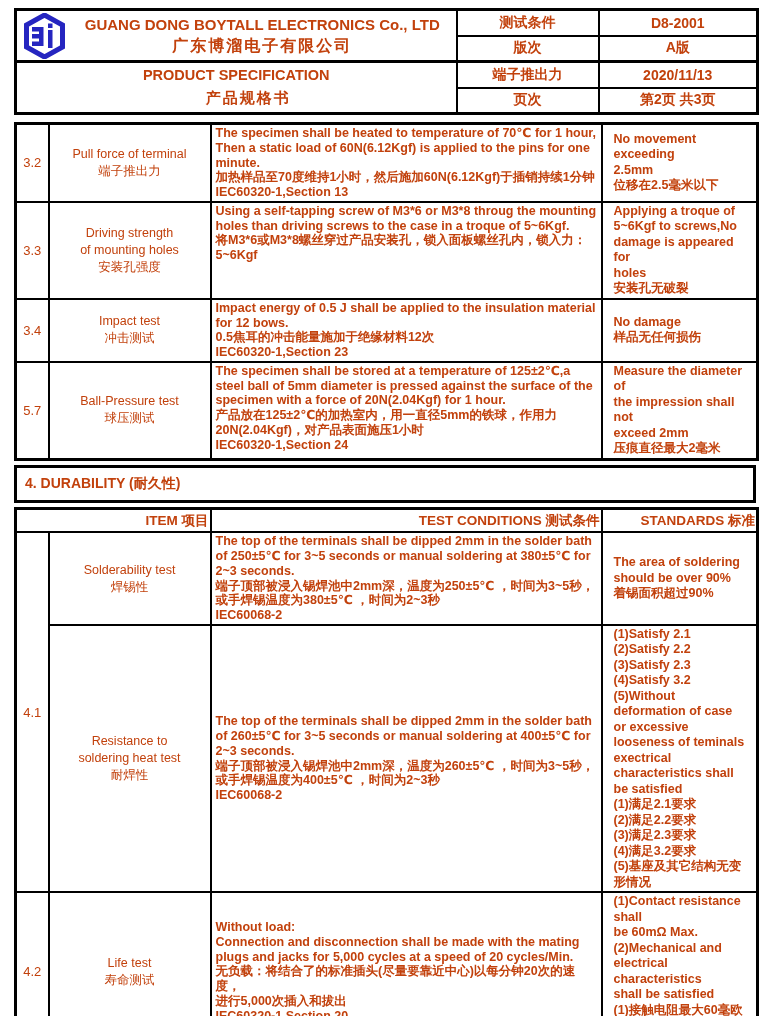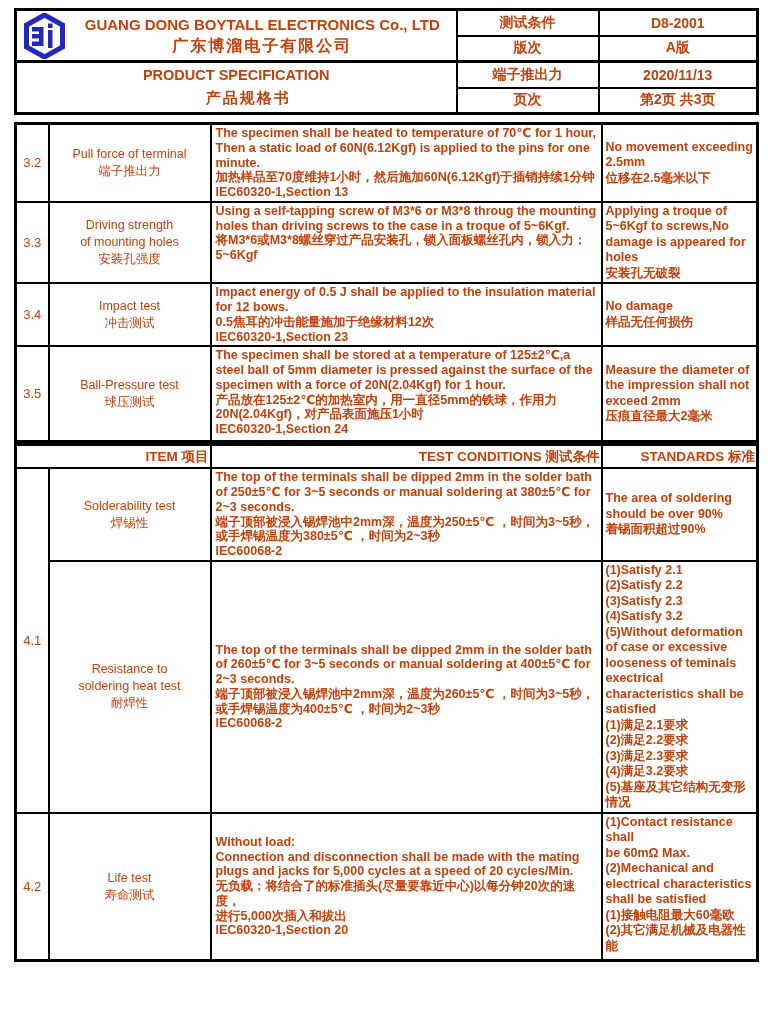--- a/index.html
+++ b/index.html
@@ -24,21 +24,21 @@
   .spec-cn{font-size:15px;font-weight:bold;letter-spacing:2px;padding-left:24px;}
   .flabel{ text-align:center;vertical-align:middle;font-size:14px;height:26px;}
   .fvalue{ text-align:center;vertical-align:middle;font-size:14px;}
   .thick-top{border-top:3px solid #000;}
   
   .no{text-align:center;vertical-align:middle;font-size:13px;}
   .item{text-align:center;vertical-align:middle;font-size:12.5px;line-height:1.35;white-space:pre-line;}
   .cond{vertical-align:top;font-size:12.5px;line-height:1.18;font-weight:bold;
         white-space:pre-line;padding:1px 4px 1px 4px;}
   .std{vertical-align:middle;font-size:12.5px;line-height:1.24;font-weight:bold;
-       white-space:pre-line;padding:1px 3px;}
+       white-space:pre-line;padding:1px 11px;}
   .vtop{vertical-align:top;}
   .vmid{vertical-align:middle;}
   .h74{height:72px}.h93{height:67px}.h64{height:62px}.h97{height:95px}
   .h77{height:75px}.h256{height:252px}.h152{height:148px}
   .sec-title{
     width:742px;margin:4px 0 4px 14px;border:3px solid #000;box-sizing:border-box;
     height:38px;display:flex;align-items:center;padding-left:8px;
     font-size:14px;font-weight:bold;
   }
   .dur th{height:24px;font-size:13.5px;font-weight:bold;text-align:right;vertical-align:middle;}
@@ -139,35 +139,36 @@
       <td class="no h64">3.4</td>
       <td class="item">Impact test
 冲击测试</td>
       <td class="cond">Impact energy of 0.5 J shall be applied to the insulation material for 12 bows.
 0.5焦耳的冲击能量施加于绝缘材料12次
 IEC60320-1,Section 23</td>
       <td class="std">No damage
 样品无任何损伤</td>
     </tr>
     <tr>
-      <td class="no h97">3.5</td>
+      <td class="no h97">5.7</td>
       <td class="item">Ball-Pressure test
 球压测试</td>
       <td class="cond">The specimen shall be stored at a temperature of 125±2℃,a steel ball of 5mm diameter is pressed against the surface of the specimen with a force of 20N(2.04Kgf) for 1 hour.
 产品放在125±2℃的加热室内，用一直径5mm的铁球，作用力
 20N(2.04Kgf)，对产品表面施压1小时
 IEC60320-1,Section 24</td>
       <td class="std">Measure the diameter of
 the impression shall not
 exceed 2mm
 压痕直径最大2毫米</td>
     </tr>
   </tbody>
     </table>
 
+  <div class="sec-title">4. DURABILITY  (耐久性)</div>
 
   <table class="framed dur">
     <colgroup>
         <col style="width:33px">
         <col style="width:162px">
         <col style="width:391px">
         <col style="width:156px">
       </colgroup>
     <tbody>
         <tr>

